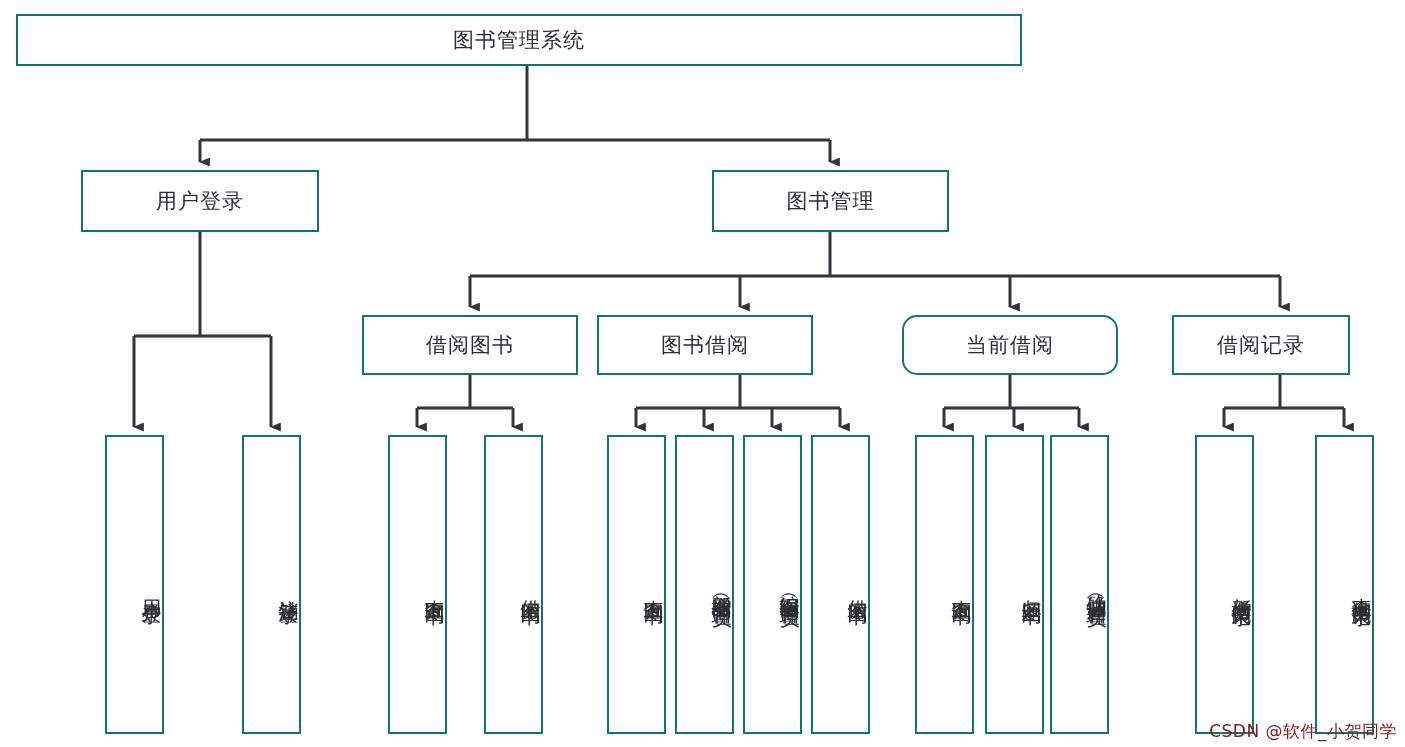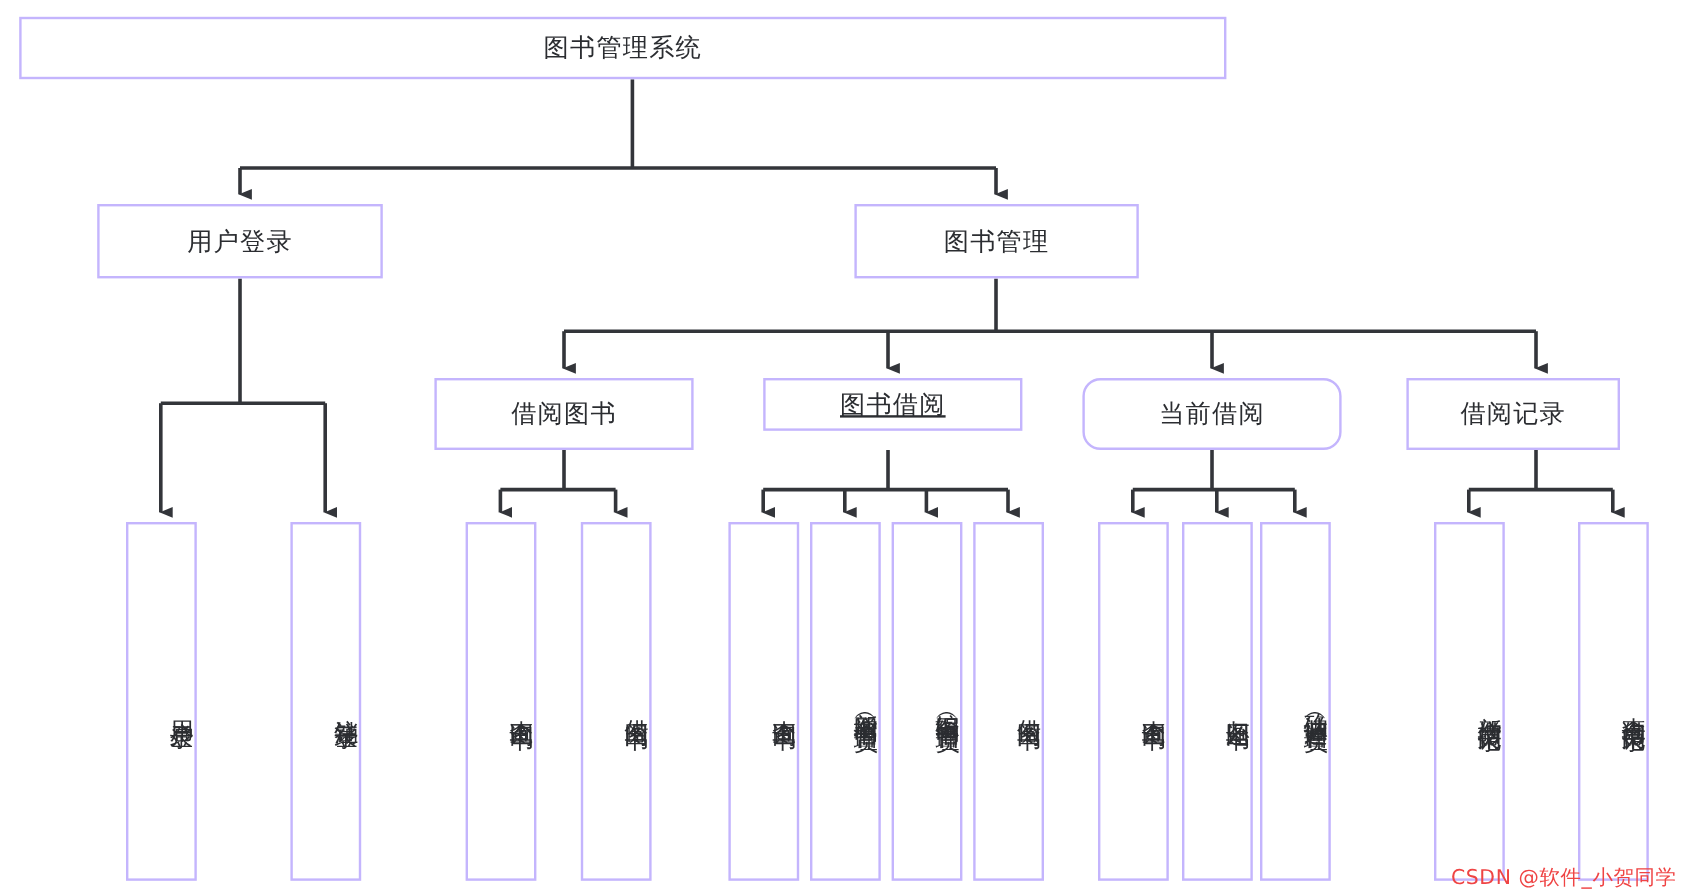--- a/index.html
+++ b/index.html
@@ -18,21 +18,21 @@
   #wires {
     position: absolute;
     left: 0; top: 0;
     width: 1405px;
     height: 747px;
     pointer-events: none;
   }
   .node {
     position: absolute;
     box-sizing: border-box;
-    border: 2px solid #c4b5fd;
+    border: 2px solid #0f766e;
     background: #ffffff;
     display: flex;
     align-items: center;
     justify-content: center;
     color: #2b2d31;
   }
   .node.h {
     font-size: 21px;
     letter-spacing: 1px;
   }
@@ -49,21 +49,21 @@
   .node.v .vtext {
     writing-mode: vertical-rl;
     text-orientation: upright;
     white-space: nowrap;
   }
   #watermark {
     position: absolute;
     right: 8px;
     bottom: 4px;
     font-size: 17px;
-    color: #ef4444;
+    color: #7f1d1d;
     letter-spacing: 0.5px;
     white-space: nowrap;
     text-align: center;
   }
 </style>
 </head>
 <body>
 
 <div id="canvas">
 
@@ -116,21 +116,21 @@
       <path d="M1344,408 L1344,427" marker-end="url(#arrow)"></path>
     </g>
   </svg>
 
   <div class="node h" style="left: 16px; top: 14px; width: 1006px; height: 52px;">图书管理系统</div>
 
   <div class="node h" style="left: 81px; top: 170px; width: 238px; height: 62px;">用户登录</div>
   <div class="node h" style="left: 712px; top: 170px; width: 237px; height: 62px;">图书管理</div>
 
   <div class="node h" style="left: 362px; top: 315px; width: 216px; height: 60px;">借阅图书</div>
-  <div class="node h" style="left: 636px; top: 315px; width: 216px; height: 44px; text-decoration: underline;">图书借阅</div>
+  <div class="node h" style="left: 597px; top: 315px; width: 216px; height: 60px;">图书借阅</div>
   <div class="node h" style="left: 902px; top: 315px; width: 216px; height: 60px; border-radius: 15px;">当前借阅</div>
   <div class="node h" style="left: 1172px; top: 315px; width: 178px; height: 60px;">借阅记录</div>
 
   <div class="node v" style="left: 105px; top: 435px; width: 59px; height: 299px;">
     <span class="vtext">用户登录</span>
     </div>
   <div class="node v" style="left: 242px; top: 435px; width: 59px; height: 299px;">
     <span class="vtext">注销登录</span>
     </div>
   <div class="node v" style="left: 388px; top: 435px; width: 59px; height: 299px;">

